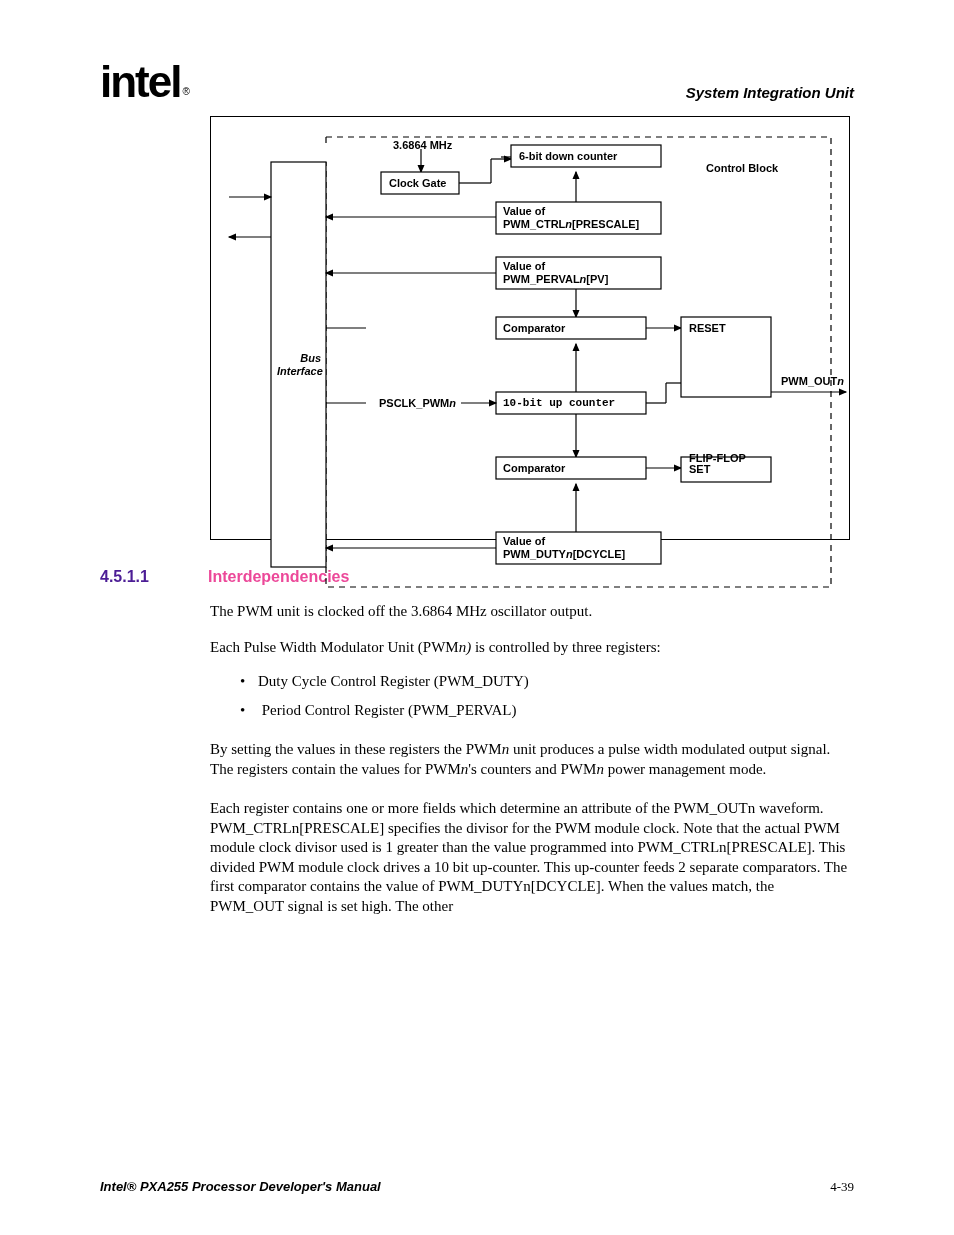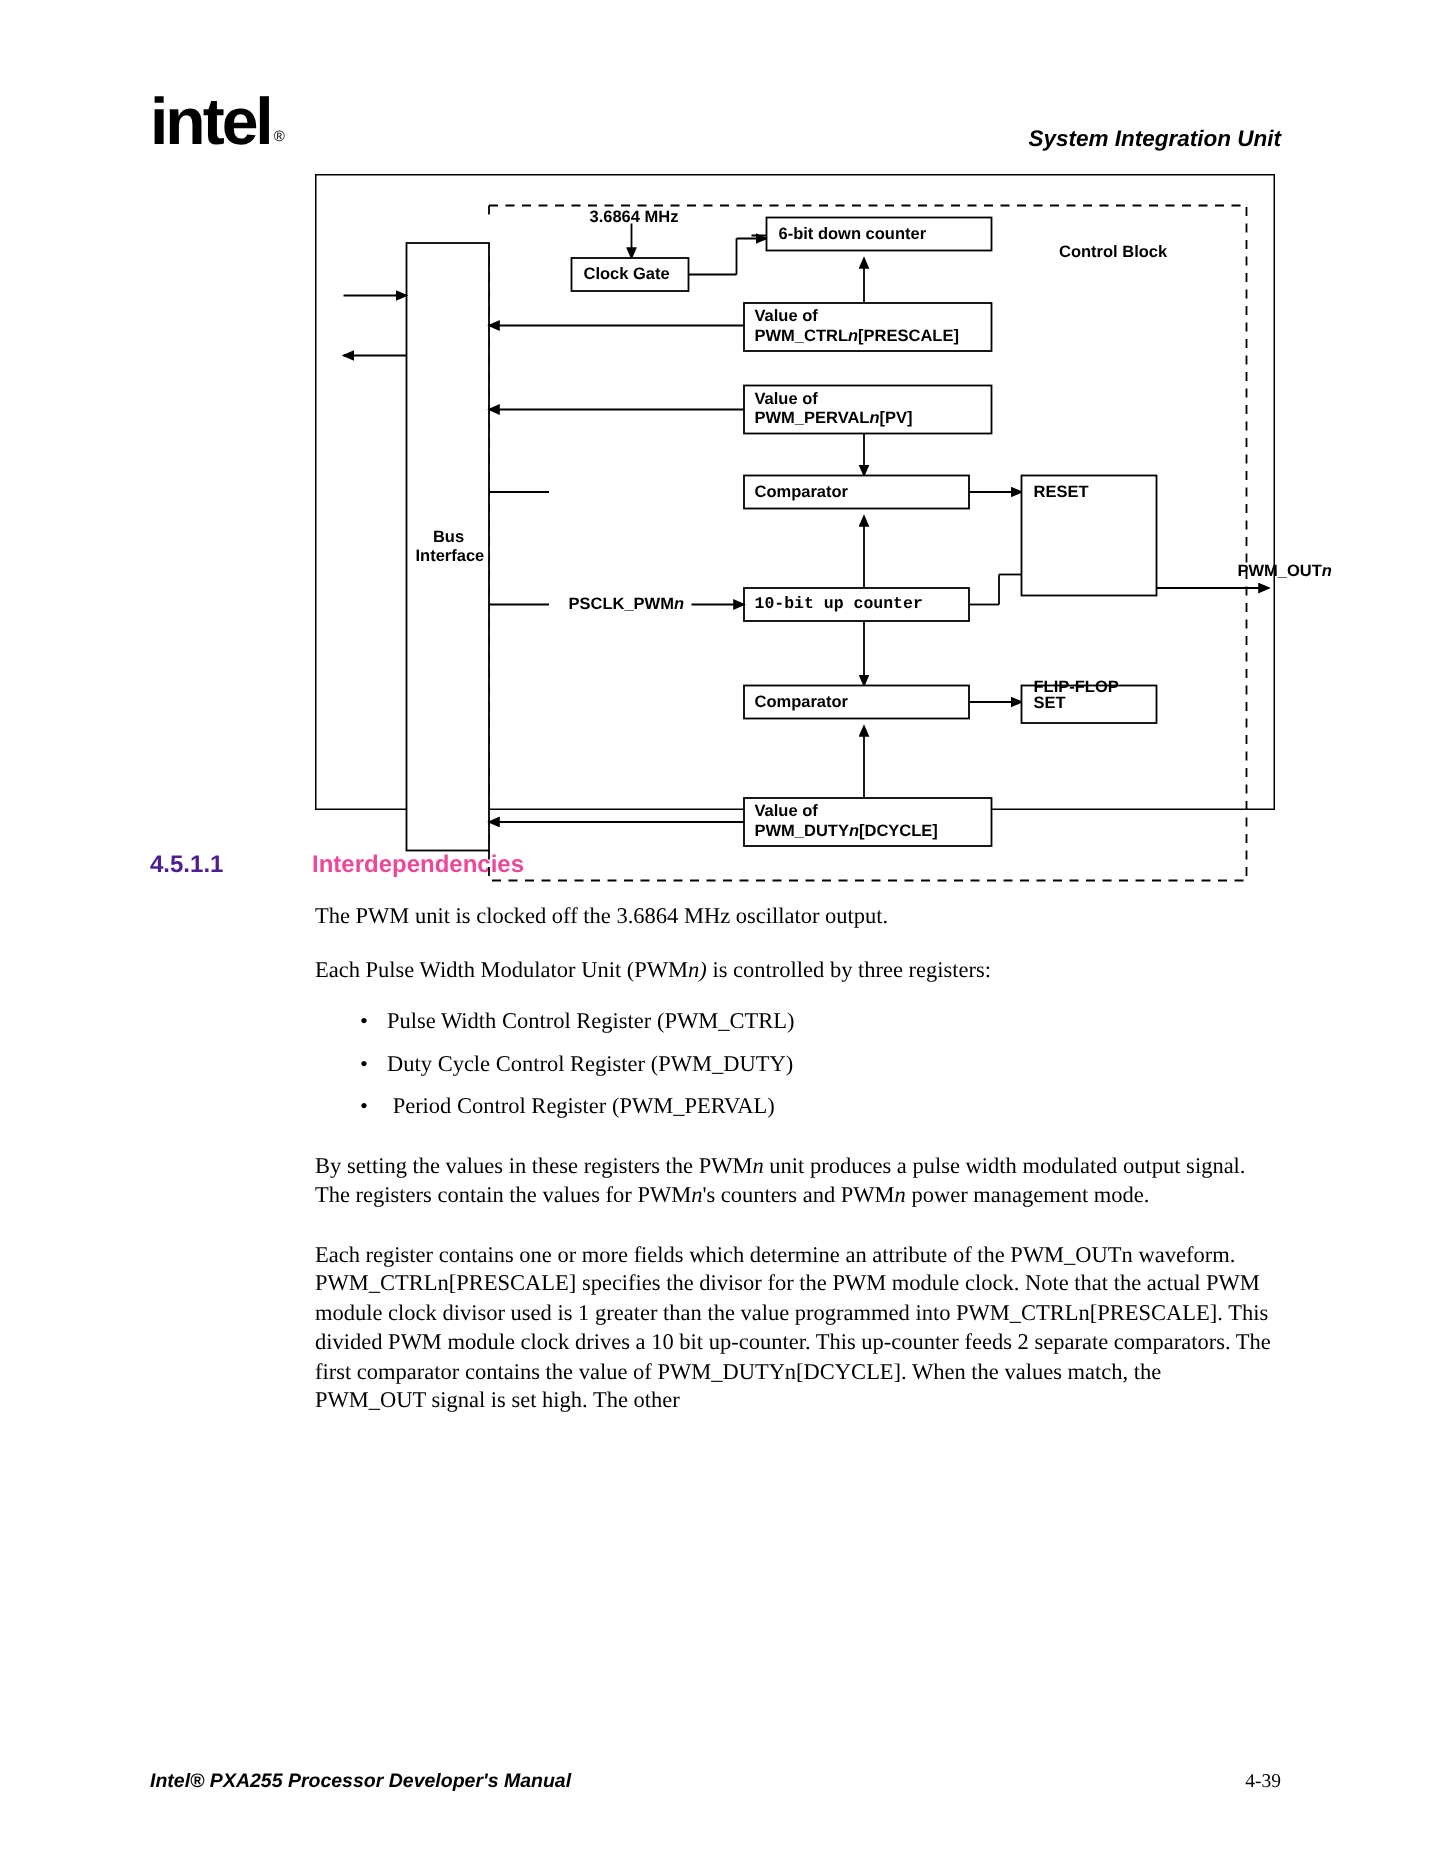--- a/index.html
+++ b/index.html
@@ -221,21 +221,21 @@
       <line class="dline" x1="115" y1="286" x2="155" y2="286"></line>
 
       <line class="dline" x1="560" y1="275" x2="635" y2="275" marker-end="url(#ah)"></line>
 
     </svg>
 
     <div class="dlabel" style="left:182px; top:22px;">3.6864 MHz</div>
     <div class="dlabel" style="left:178px; top:60px;">Clock Gate</div>
     <div class="dlabel" style="left:308px; top:33px;">6-bit down counter</div>
     <div class="dlabel" style="left:495px; top:45px;">Control Block</div>
-    <div class="dlabel" style="left:66px; top:235px; width:44px; text-align:center;">
+    <div class="dlabel" style="left:66px; top:235px; width:44px; text-align:right;font-style:italic;">
       <span>Bus<br>Interface</span>
     </div>
     <div class="dlabel" style="left:292px; top:88px;">
       <span>Value of</span><br>
       <span>PWM_CTRL</span><span class="ital">n</span><span>[PRESCALE]</span>
     </div>
     <div class="dlabel" style="left:292px; top:143px;">
       <span>Value of</span><br>
       <span>PWM_PERVAL</span><span class="ital">n</span><span>[PV]</span>
     </div>
@@ -245,38 +245,37 @@
       <span>PSCLK_PWM</span><span class="ital">n</span>
     </div>
     <div class="dlabel" style="left:292px; top:345px;">Comparator</div>
     <div class="dlabel" style="left:292px; top:418px;">
       <span>Value of</span><br>
       <span>PWM_DUTY</span><span class="ital">n</span><span>[DCYCLE]</span>
     </div>
     <div class="dlabel" style="left:478px; top:205px;">RESET</div>
     <div class="dlabel" style="left:478px; top:295px;margin-top:40px;">FLIP-FLOP</div>
     <div class="dlabel" style="left:478px; top:346px;">SET</div>
-    <div class="dlabel" style="left:580px; top:258px;padding-left:34px;">
+    <div class="dlabel" style="left:536px; top:258px;padding-left:34px;">
       <span>PWM_OUT</span><span class="ital">n</span>
     </div>
   </div>
 
   <div class="section-row">
     <div class="section-num">4.5.1.1</div>
     <div class="section-title">Interdependencies</div>
   </div>
 
   <p class="body-text">The PWM unit is clocked off the 3.6864 MHz oscillator output.</p>
 
   <p class="body-text">
     <span>Each Pulse Width Modulator Unit (PWM</span><span class="ital">n)</span><span> is controlled by three registers:</span>
   </p>
 
   <ul class="body-list">
-    <li>Pulse Width Control Register (PWM_CTRL)</li>
     <li>Duty Cycle Control Register (PWM_DUTY)</li>
     <li>
       <span>Period Control Register (PWM_PERVAL</span><span class="ital">)</span>
     </li>
   </ul>
 
   <p class="body-text">
     <span>By setting the values in these registers the PWM</span><span class="ital">n</span><span> unit produces a pulse width modulated output signal. The registers contain the values for PWM</span><span class="ital">n</span><span>'s counters and PWM</span><span class="ital">n</span><span> power management mode.</span>
   </p>
 

